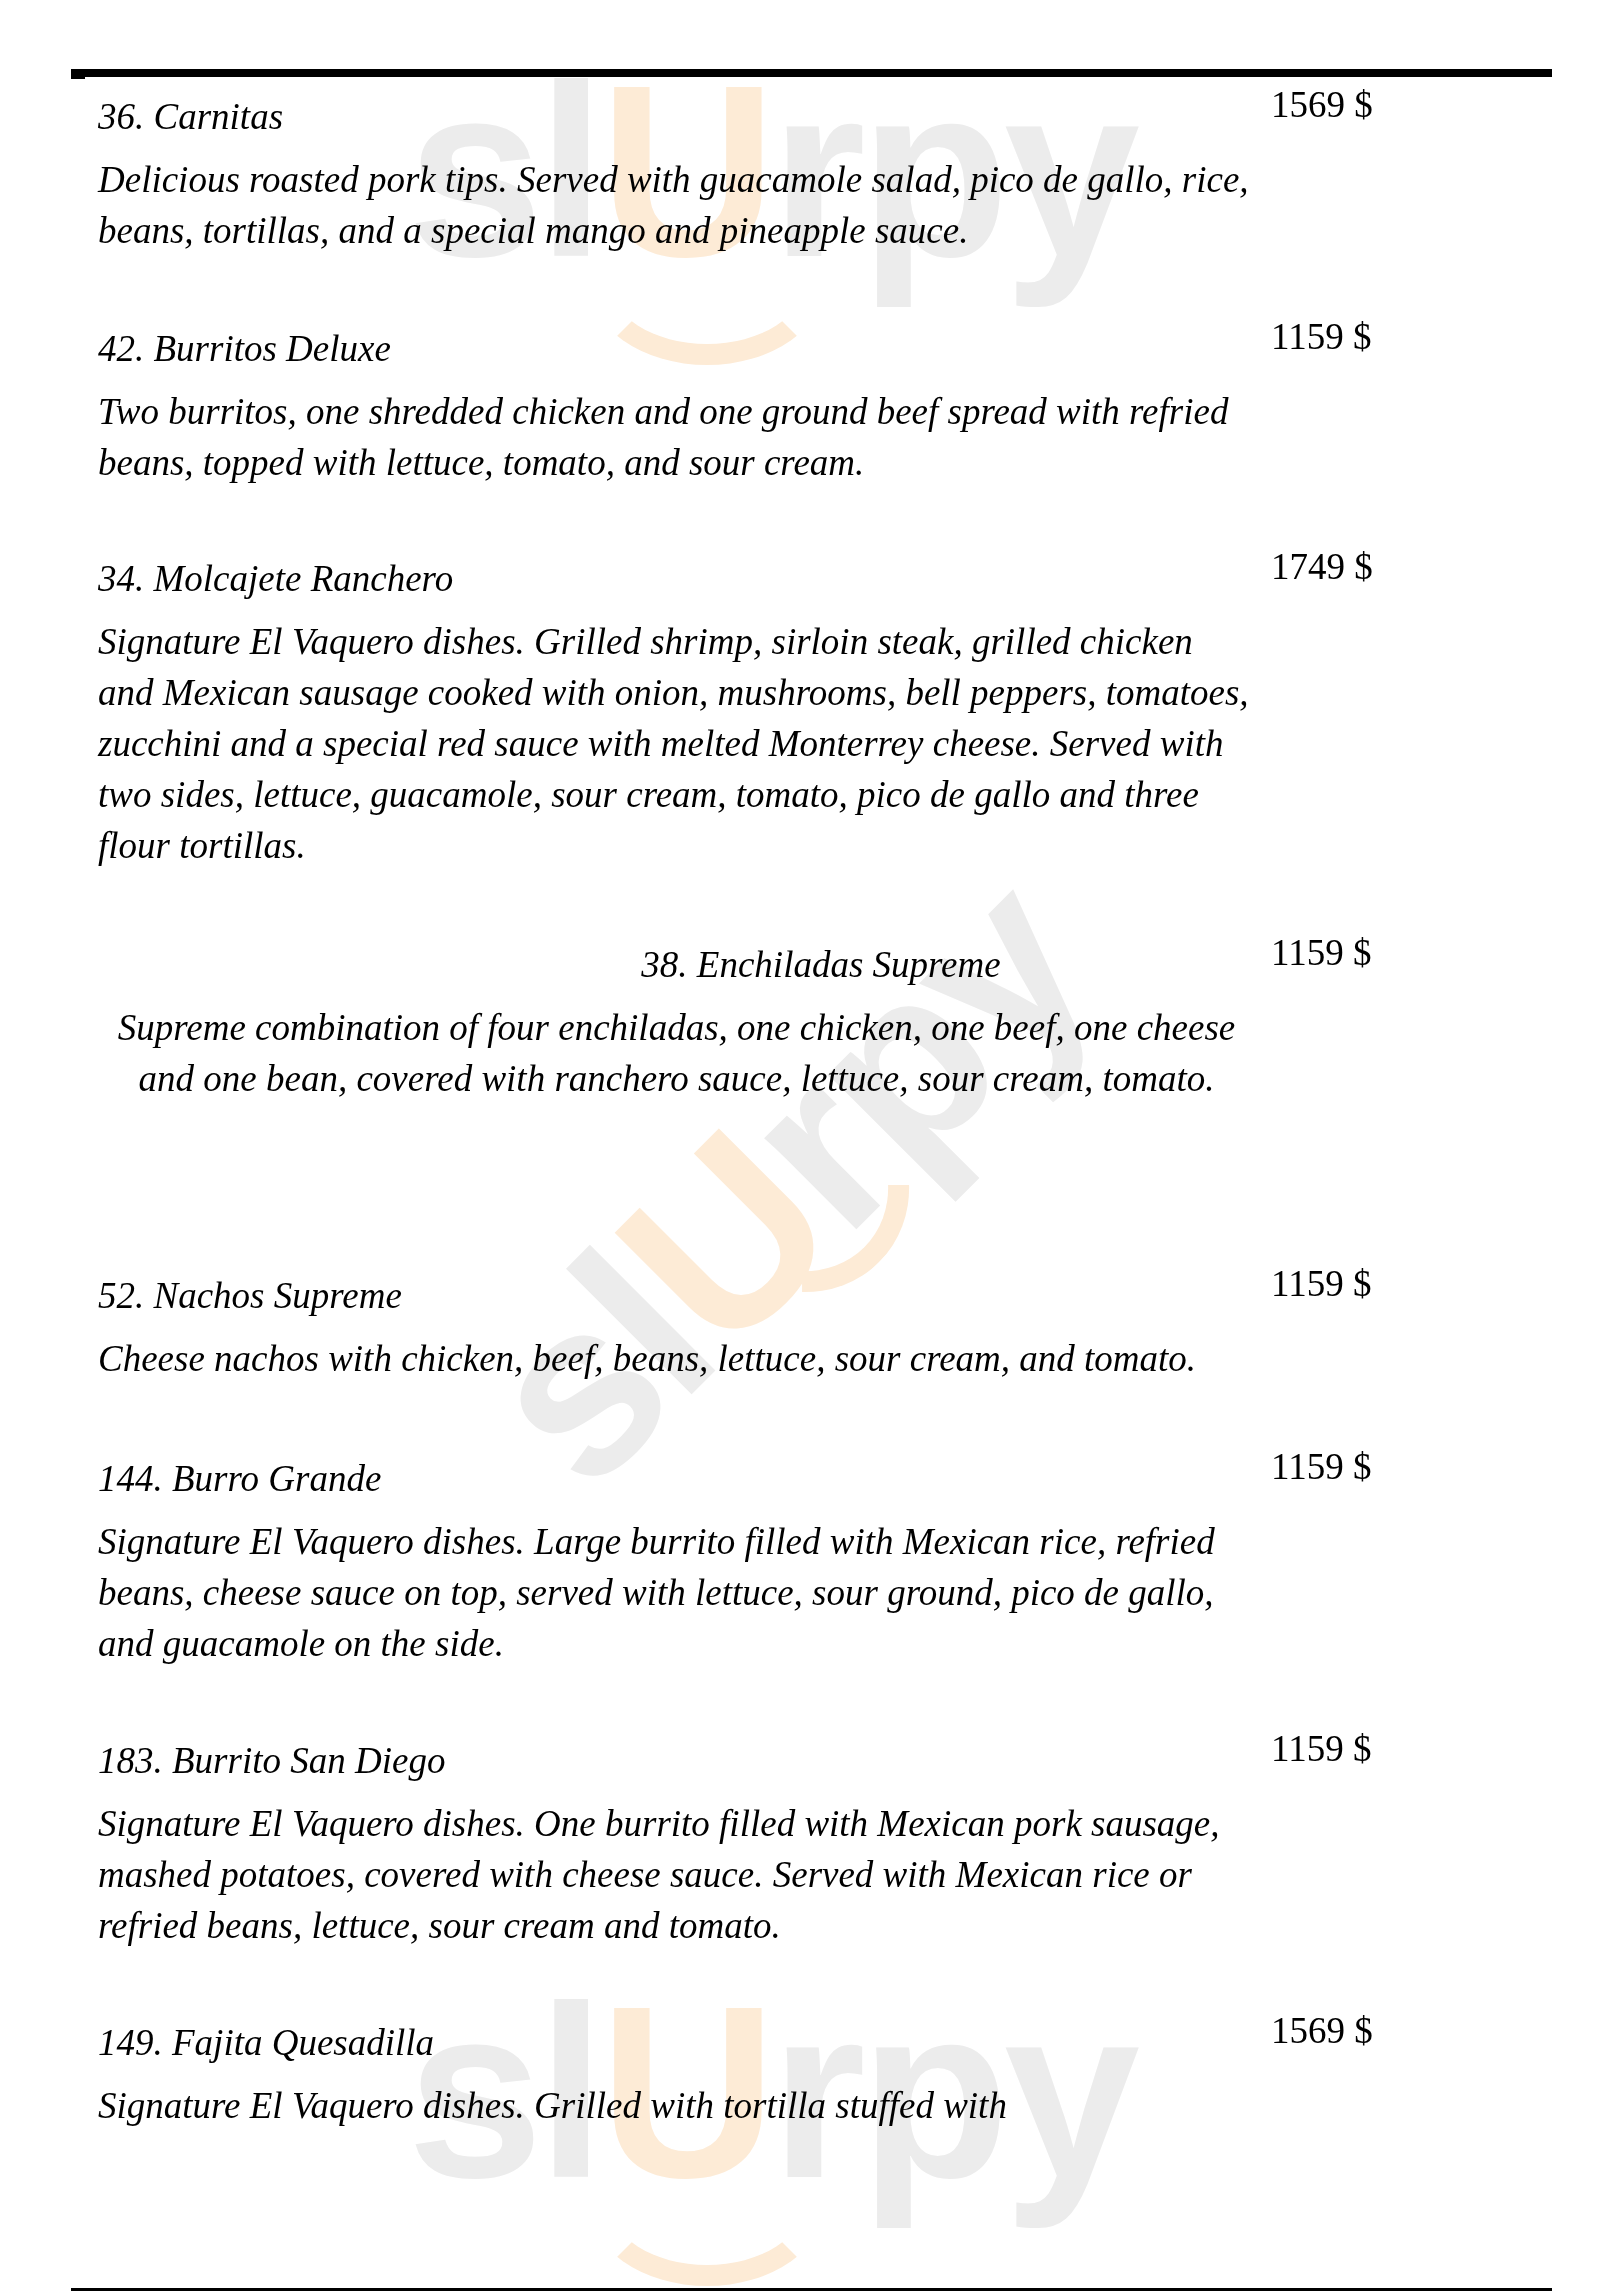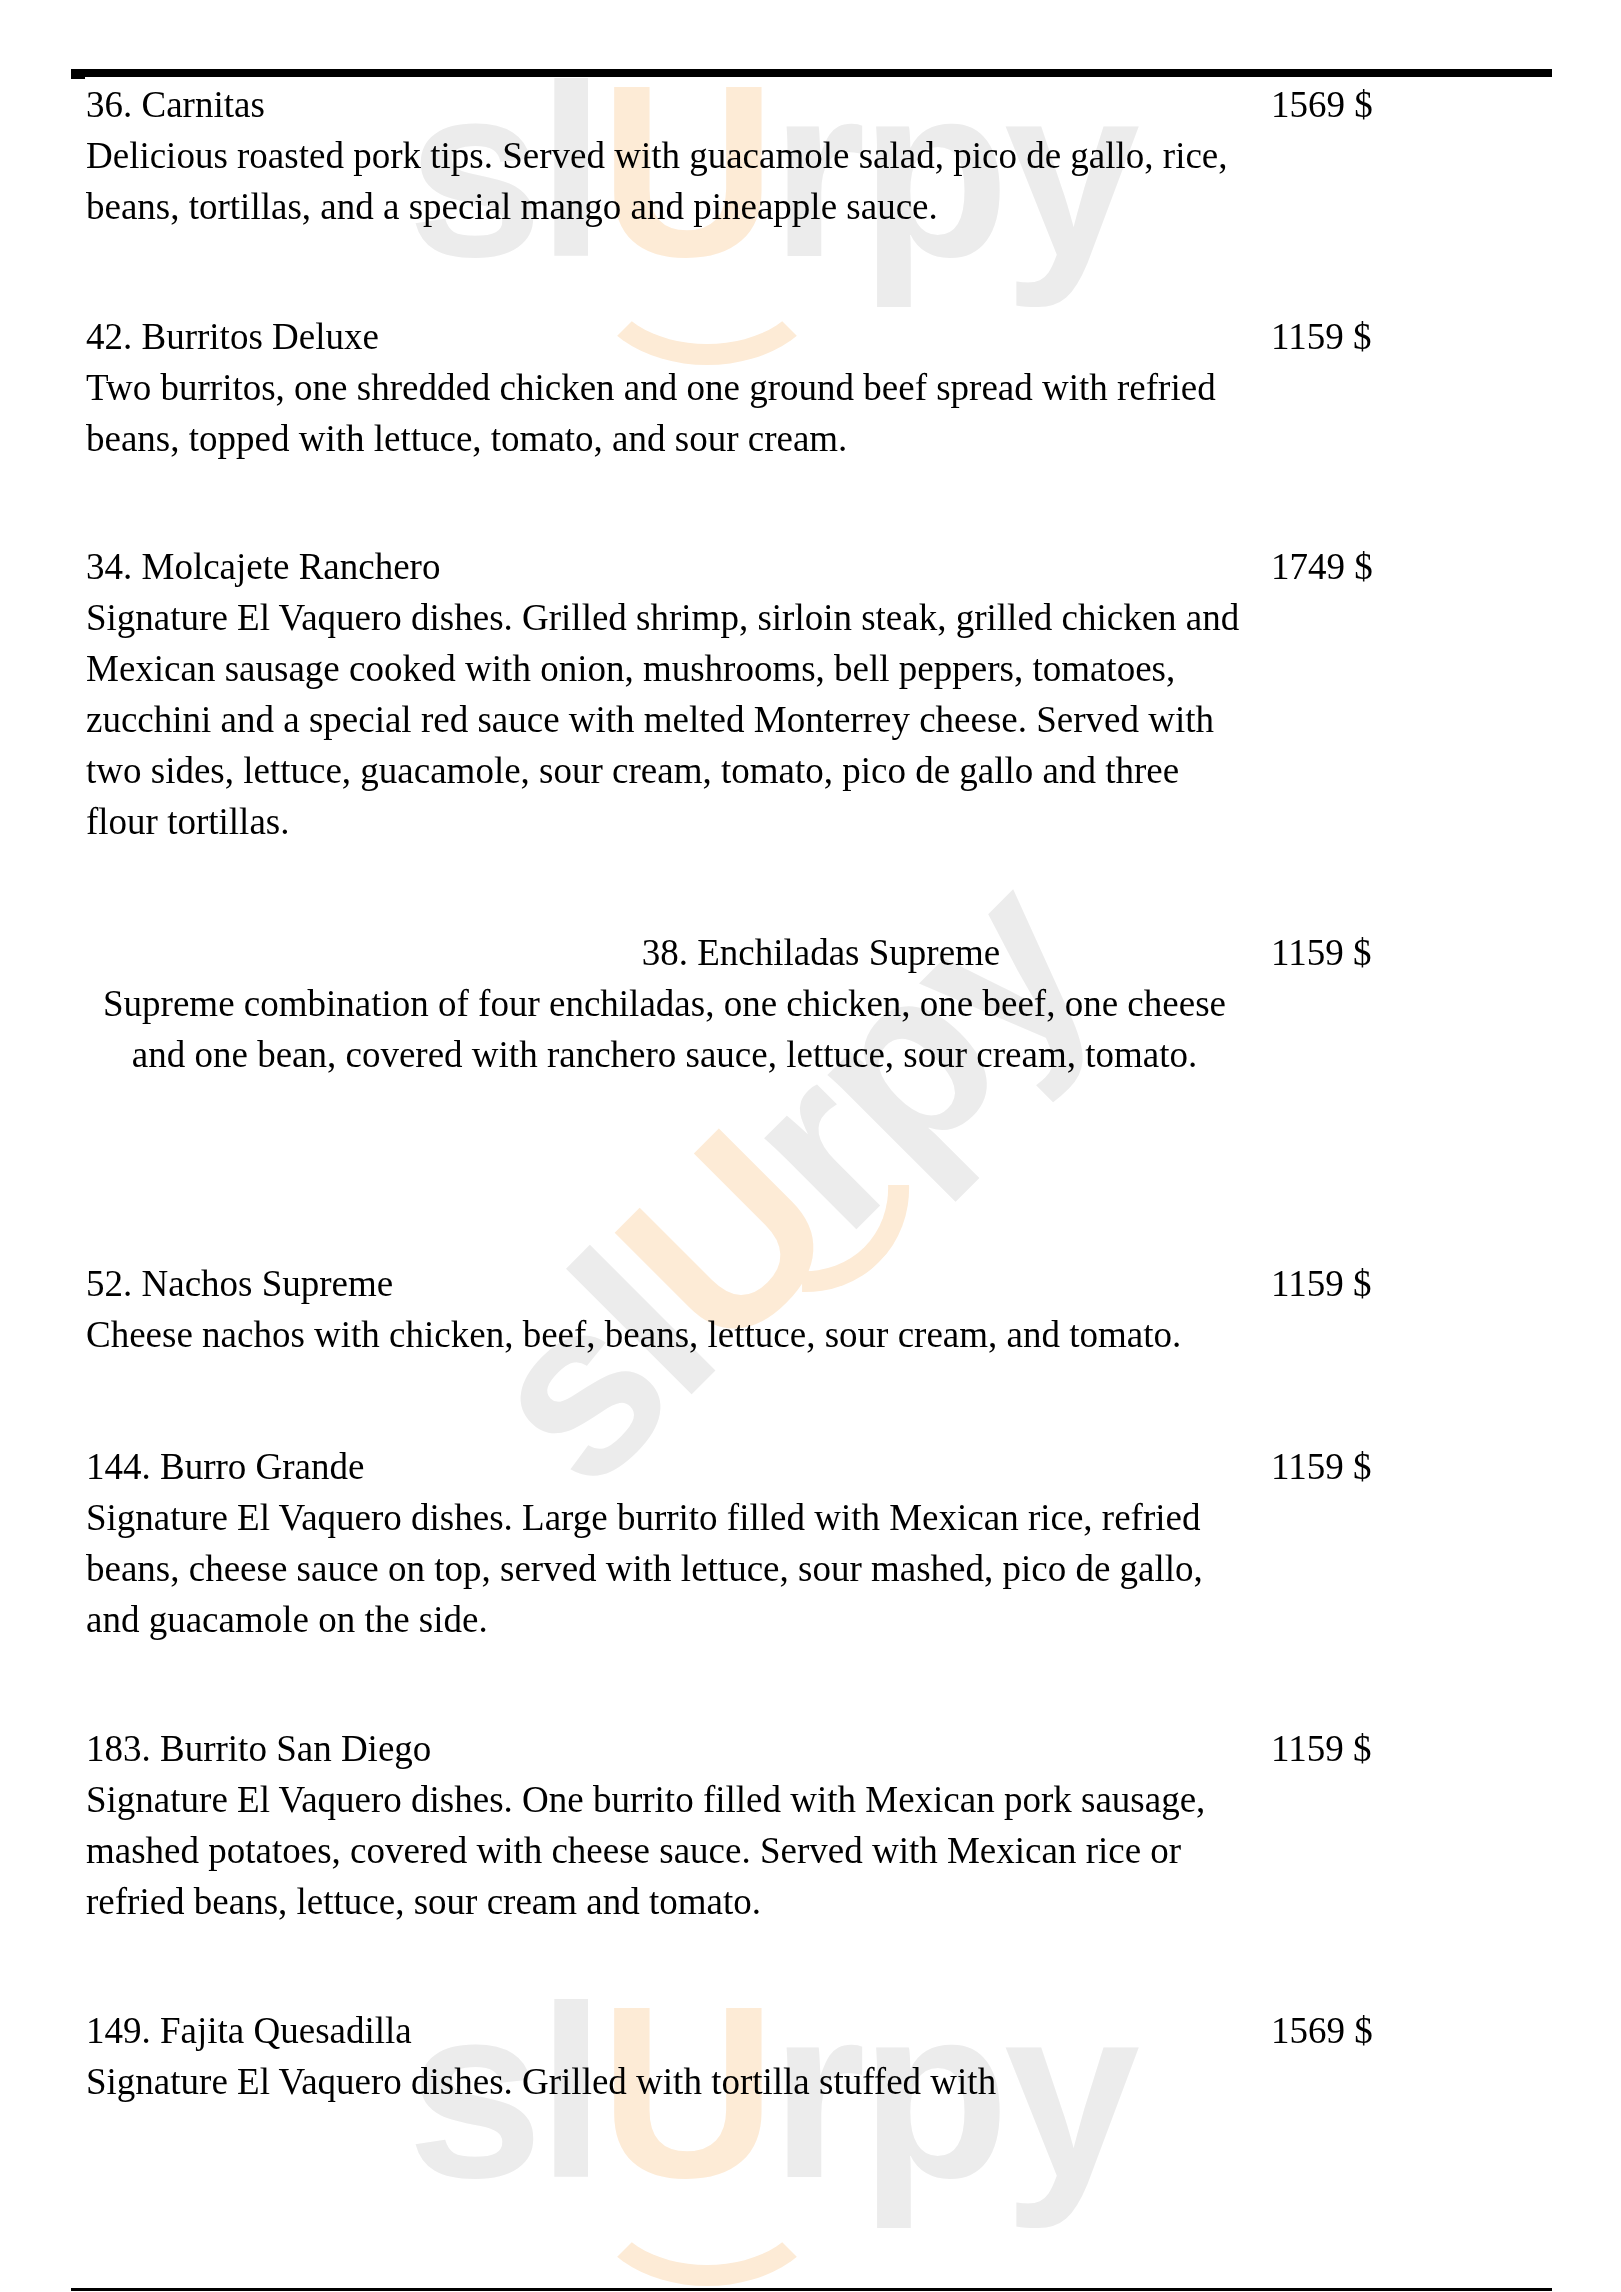--- a/index.html
+++ b/index.html
@@ -66,21 +66,22 @@
     }
     .menu-item {
       position: absolute;
       left: 86px;
       width: 1470px;
       z-index: 2;
     }
     .item-title, .item-desc {
       font-size: 37px;
       line-height: 51px;
-      margin: 0;
+      margin: 12px;
+      font-style: italic;
     }
     .item-desc {
       width: 1157px;
     }
     .item-price {
       position: absolute;
       left: 1185px;
       top: 0;
       font-size: 37px;
       line-height: 51px;
@@ -134,21 +135,21 @@
 </div>
 
 <div class="menu-item" style="top:1258px;">
   <p class="item-title">52. Nachos Supreme</p>
   <p class="item-desc">Cheese nachos with chicken, beef, beans, lettuce, sour cream, and tomato.</p>
   <span class="item-price">1159 $</span>
 </div>
 
 <div class="menu-item" style="top:1441px;">
   <p class="item-title">144. Burro Grande</p>
-  <p class="item-desc">Signature El Vaquero dishes. Large burrito filled with Mexican rice, refried beans, cheese sauce on top, served with lettuce, sour mashed, pico de gallo, and guacamole on the side.</p>
+  <p class="item-desc">Signature El Vaquero dishes. Large burrito filled with Mexican rice, refried beans, cheese sauce on top, served with lettuce, sour ground, pico de gallo, and guacamole on the side.</p>
   <span class="item-price">1159 $</span>
 </div>
 
 <div class="menu-item" style="top:1723px;">
   <p class="item-title">183. Burrito San Diego</p>
   <p class="item-desc">Signature El Vaquero dishes. One burrito filled with Mexican pork sausage, mashed potatoes, covered with cheese sauce. Served with Mexican rice or refried beans, lettuce, sour cream and tomato.</p>
   <span class="item-price">1159 $</span>
 </div>
 
 <div class="menu-item" style="top:2005px;">

